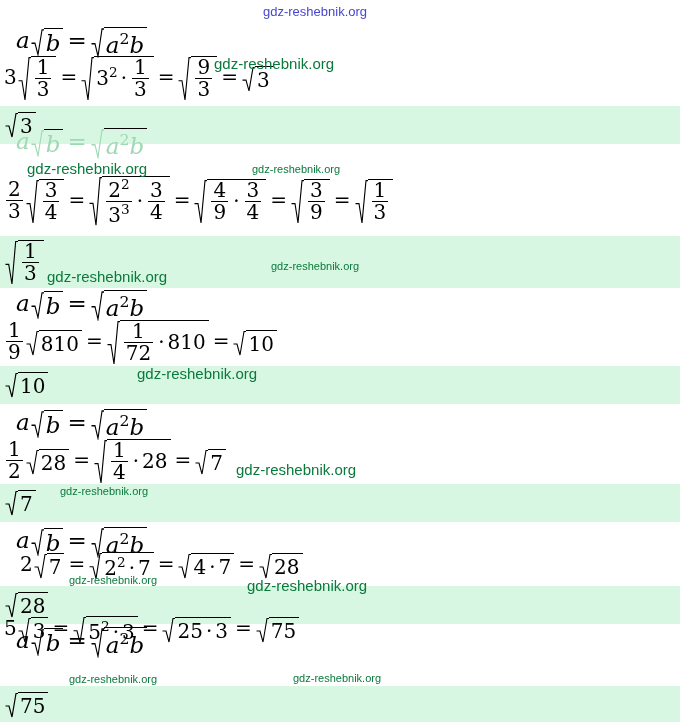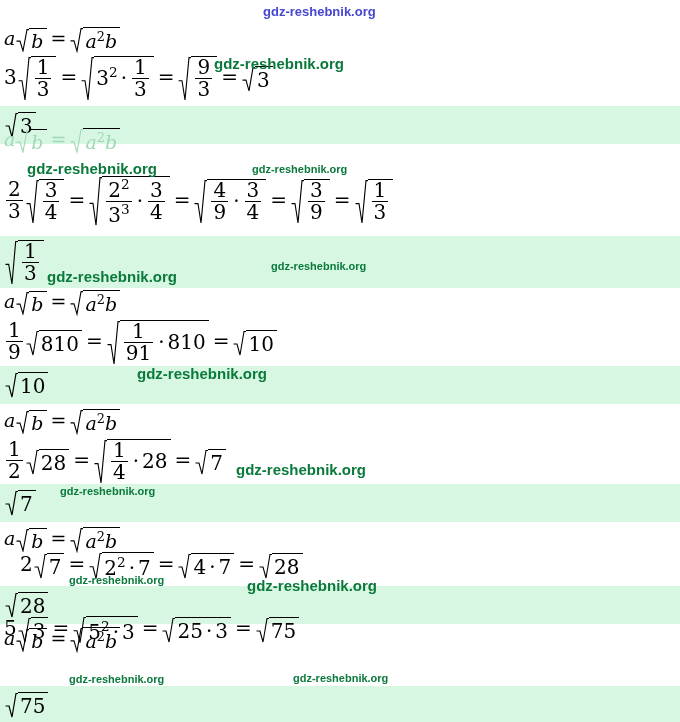--- a/index.html
+++ b/index.html
@@ -17,21 +17,21 @@
   }
   .page {
     position: relative;
     width: 680px;
     height: 722px;
   }
   .wm {
     position: absolute;
     color: #0a7a3c;
     font-family: "Liberation Sans", sans-serif;
-    font-weight: bold;
+    font-weight: normal;
     white-space: nowrap;
     pointer-events: none;
   }
   .wm-top {
     color: #4646d2;
     font-size: 13px;
     left: 263px;
     top: 4px;
   }
   .answer-band {
@@ -104,21 +104,22 @@
   }
   .op {
     font-style: normal;
     padding: 0 3px;
   }
   .dot {
     font-style: normal;
     padding: 0 3px;
   }
   .ident-line {
-    font-size: 19px;
+    font-size: 23px;
+    margin-left: 12px;
   }
   .work-line {
     font-size: 20px;
   }
   .ans-line {
     font-size: 20px;
   }
 </style>
 </head>
 <body>
@@ -232,21 +233,21 @@
 
   <div class="mathline work-line" style="left:4px; top:320px;">
     <span class="frac"><span class="num">1</span><span class="den">9</span></span><span class="rad"><span class="hook">
           <svg viewBox="0 0 13 26" preserveAspectRatio="none">
             <polyline points="0.5,14 4,14 7,25 11,1.5 13,1.5" fill="none" stroke="#000" stroke-width="1.1"></polyline>
           </svg>
         </span><span class="radbody up">810</span></span><span class="op">=</span><span class="rad"><span class="hook">
           <svg viewBox="0 0 13 42" preserveAspectRatio="none">
             <polyline points="0.5,23 4,23 7,41 11,1.5 13,1.5" fill="none" stroke="#000" stroke-width="1.1"></polyline>
           </svg>
-        </span><span class="radbody"><span class="frac"><span class="num">1</span><span class="den">91</span></span><span class="dot">·</span><span class="up">810</span></span></span><span class="op">=</span><span class="rad"><span class="hook">
+        </span><span class="radbody"><span class="frac"><span class="num">1</span><span class="den">72</span></span><span class="dot">·</span><span class="up">810</span></span></span><span class="op">=</span><span class="rad"><span class="hook">
           <svg viewBox="0 0 13 26" preserveAspectRatio="none">
             <polyline points="0.5,14 4,14 7,25 11,1.5 13,1.5" fill="none" stroke="#000" stroke-width="1.1"></polyline>
           </svg>
         </span><span class="radbody up">10</span></span>
   </div>
 
   <div class="mathline ans-line" style="left:4px; top:371px;">
     <span class="rad"><span class="hook">
           <svg viewBox="0 0 13 26" preserveAspectRatio="none">
             <polyline points="0.5,14 4,14 7,25 11,1.5 13,1.5" fill="none" stroke="#000" stroke-width="1.2"></polyline>

